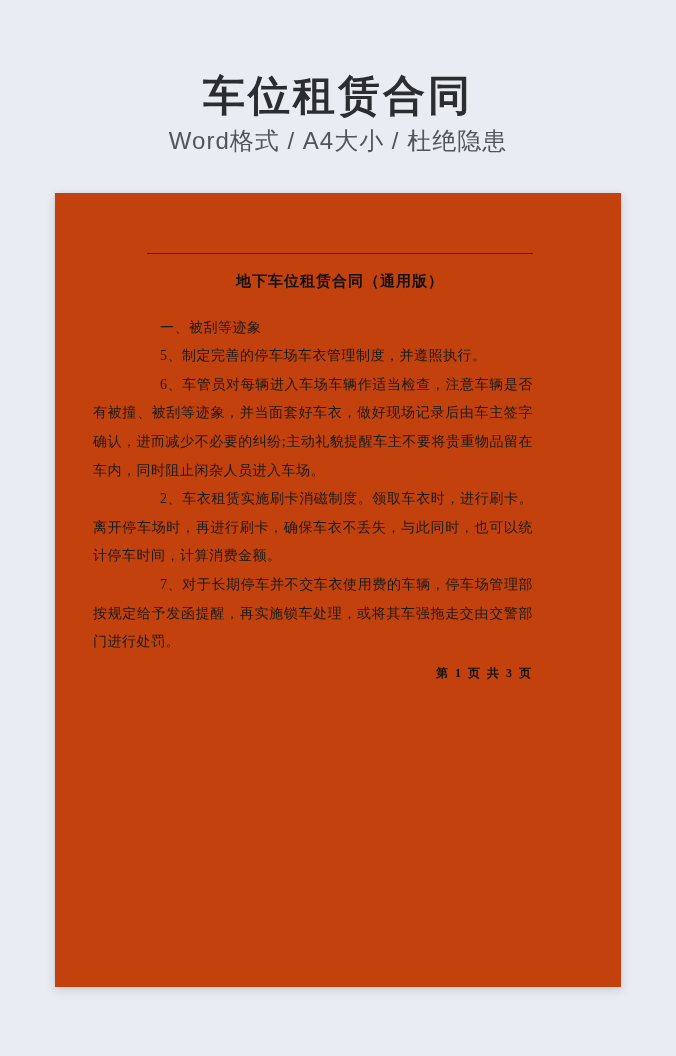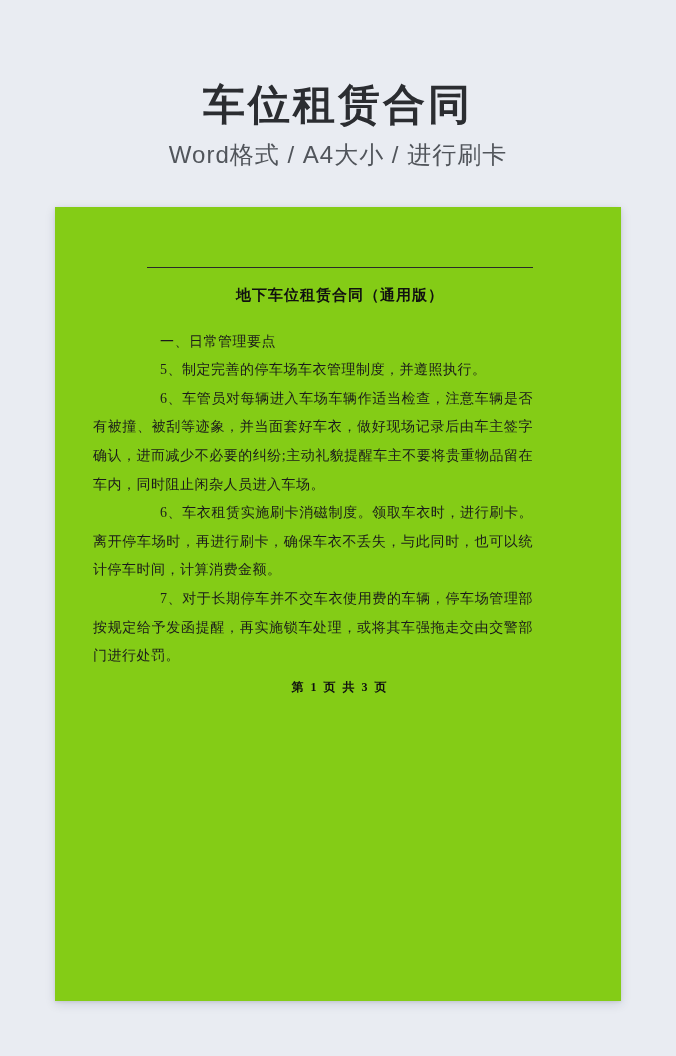--- a/index.html
+++ b/index.html
@@ -11,21 +11,21 @@
     height: 1056px;
     background: #e9ecf2;
     overflow: hidden;
     font-family: "Liberation Sans", sans-serif;
   }
   .header {
     padding-top: 68px;
     text-align: center;
   }
   .poster-title {
-    margin: 16px;
+    margin: 7px;
     font-size: 42px;
     line-height: 42px;
     font-weight: 800;
     letter-spacing: 3px;
     color: #2b2d31;
     font-family: "Liberation Sans", sans-serif;
   }
   .poster-subtitle {
     margin: 11px 0 0 0;
     font-size: 24px;
@@ -33,21 +33,21 @@
     font-weight: 400;
     letter-spacing: 1px;
     color: #51555b;
     font-family: "Liberation Sans", sans-serif;
   }
   .doc-page {
     position: relative;
     width: 566px;
     height: 794px;
     margin: 39px auto 0 auto;
-    background: #84cc16;
+    background: #c2410c;
     box-shadow: 0 3px 10px rgba(30, 40, 70, 0.14), 0 1px 3px rgba(30, 40, 70, 0.10);
     box-sizing: border-box;
     padding: 60px 88px 0 38px;
     font-family: "Liberation Serif", "DejaVu Serif", serif;
     color: #1b1b1b;
   }
   .doc-rule {
     height: 0;
     border: none;
     border-top: 1.6px solid #2a2a2a;
@@ -69,40 +69,40 @@
     margin: 0;
     font-size: 14px;
     line-height: 28.6px;
     letter-spacing: 0.5px;
     text-align: justify;
     text-indent: 67px;
     color: #1b1b1b;
   }
   .doc-footer {
     margin: 2px 0 0 54px;
-    text-align: center;
+    text-align: right;
     font-size: 12px;
     line-height: 28px;
     font-weight: 700;
     letter-spacing: 2px;
     color: #101010;
   }
 </style>
 </head>
 <body>
 
 <div class="header">
   <h1 class="poster-title">车位租赁合同</h1>
-  <p class="poster-subtitle">Word格式 / A4大小 / 进行刷卡</p>
+  <p class="poster-subtitle">Word格式 / A4大小 / 杜绝隐患</p>
 </div>
 
 <div class="doc-page">
   <hr class="doc-rule">
   <div class="doc-title">地下车位租赁合同（通用版）</div>
   <div class="doc-body">
-    <p>一、日常管理要点</p>
+    <p>一、被刮等迹象</p>
     <p>5、制定完善的停车场车衣管理制度，并遵照执行。</p>
     <p>6、车管员对每辆进入车场车辆作适当检查，注意车辆是否有被撞、被刮等迹象，并当面套好车衣，做好现场记录后由车主签字确认，进而减少不必要的纠纷;主动礼貌提醒车主不要将贵重物品留在车内，同时阻止闲杂人员进入车场。</p>
-    <p>6、车衣租赁实施刷卡消磁制度。领取车衣时，进行刷卡。离开停车场时，再进行刷卡，确保车衣不丢失，与此同时，也可以统计停车时间，计算消费金额。</p>
+    <p>2、车衣租赁实施刷卡消磁制度。领取车衣时，进行刷卡。离开停车场时，再进行刷卡，确保车衣不丢失，与此同时，也可以统计停车时间，计算消费金额。</p>
     <p>7、对于长期停车并不交车衣使用费的车辆，停车场管理部按规定给予发函提醒，再实施锁车处理，或将其车强拖走交由交警部门进行处罚。</p>
   </div>
   <div class="doc-footer">第 1 页 共 3 页</div>
 </div>
 
 </body></html>

